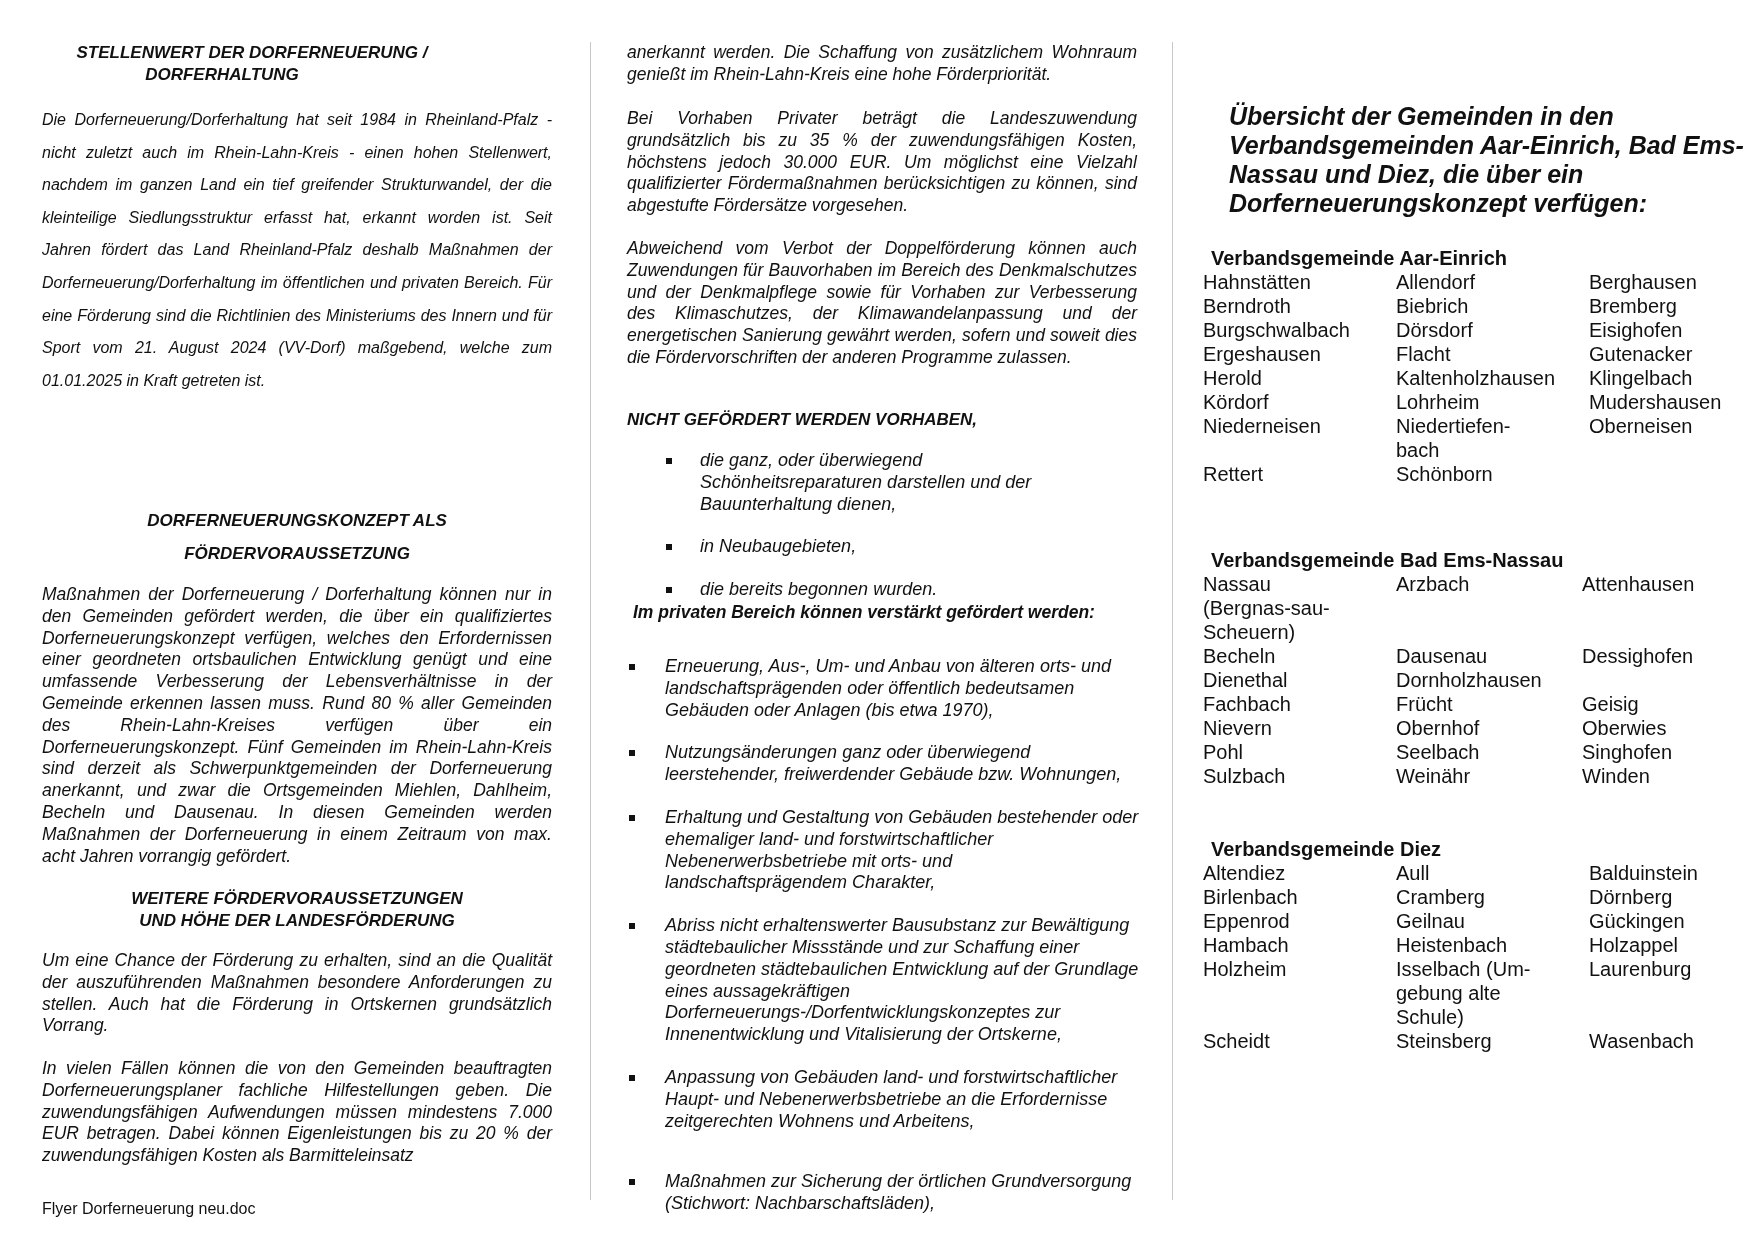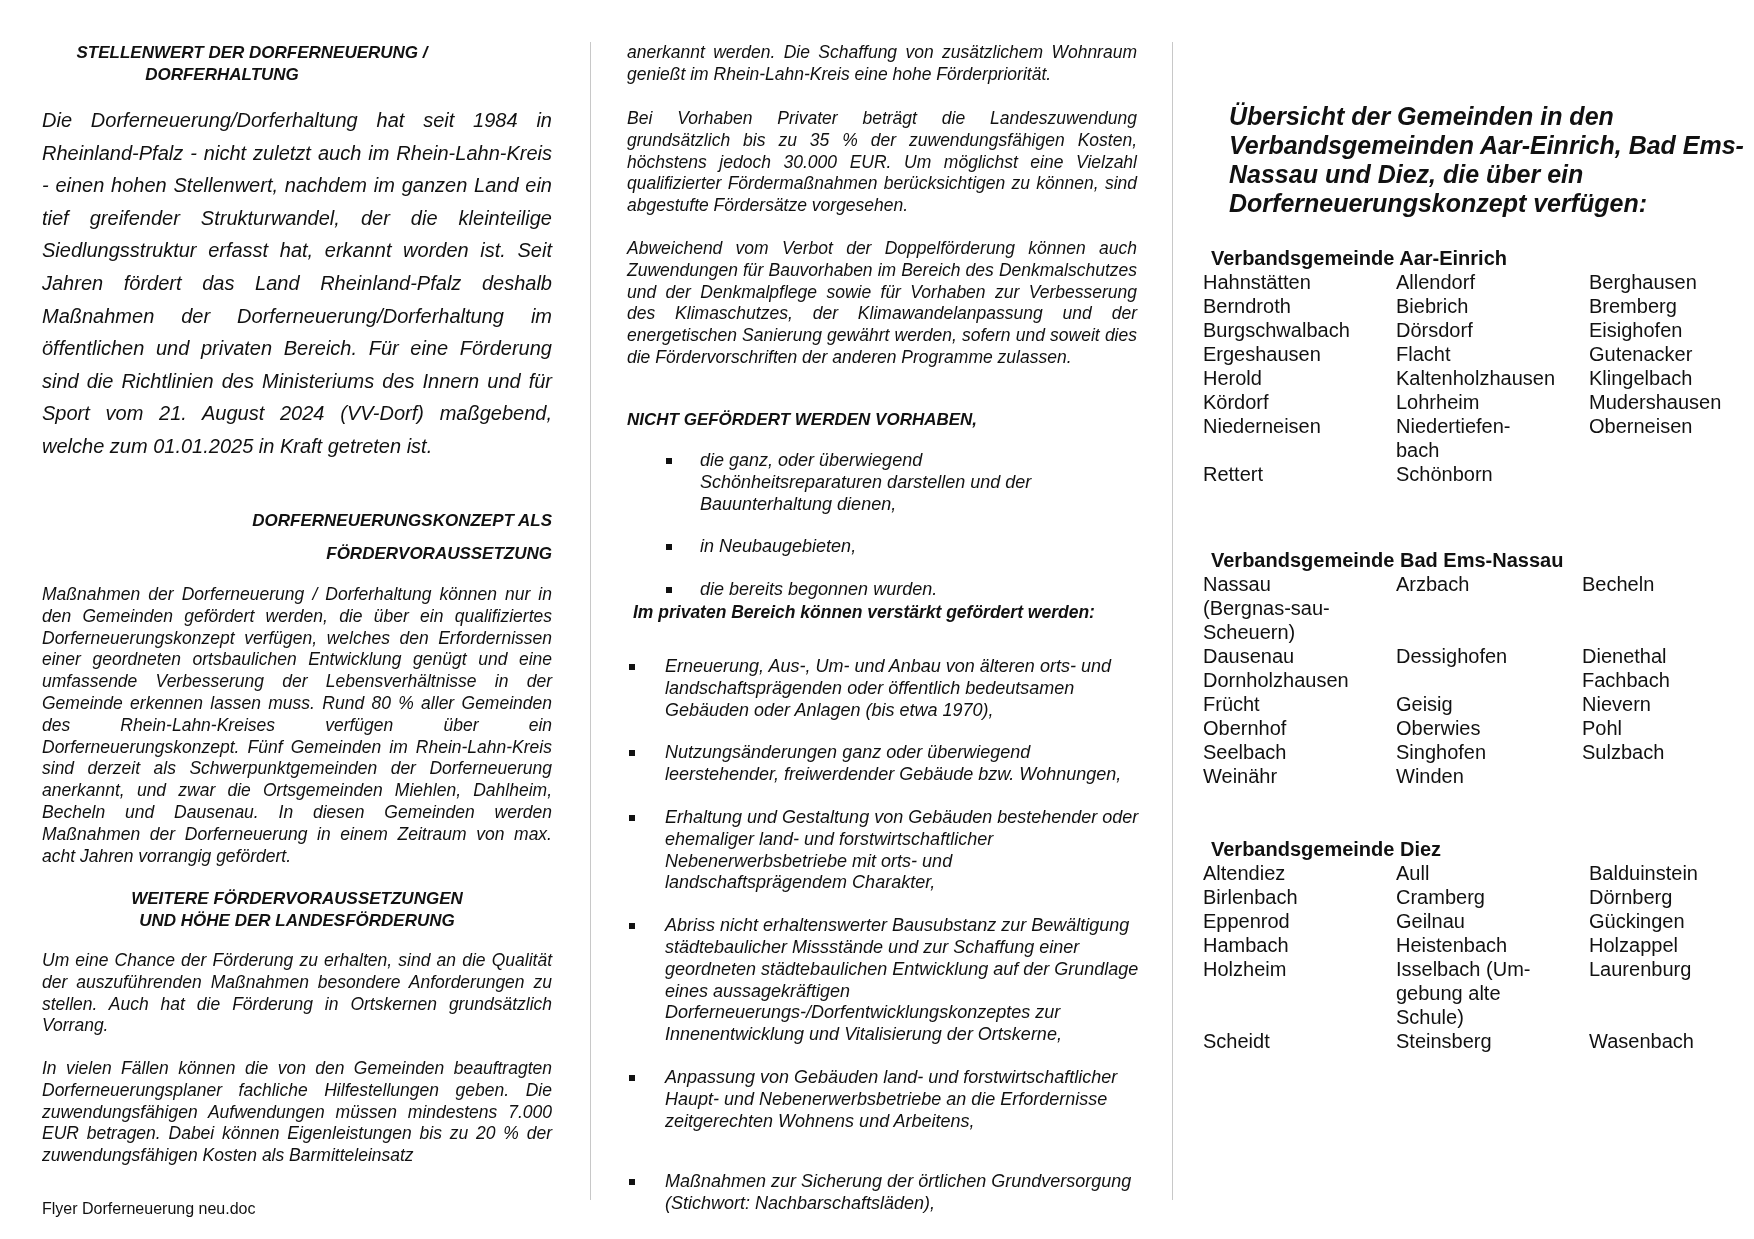--- a/index.html
+++ b/index.html
@@ -4,21 +4,21 @@
 <style>
   html, body { margin: 0; padding: 0; background: #ffffff; }
   body { width: 1754px; height: 1239px; position: relative; overflow: hidden;
          font-family: "Liberation Sans", sans-serif; color: #111; }
   .col { position: absolute; top: 0; }
   .divider { position: absolute; top: 42px; width: 1px; height: 1158px; background: #c8c8c8; }
 
   
   #col1 { left: 42px; width: 510px; }
   .h-center { font-weight: bold; font-style: italic; text-align: center; font-size: 17px; line-height: 22px; }
-  .p-wide { font-style: italic; font-size: 20px; line-height: 32.6px; text-align: justify; margin: 0; }
+  .p-wide { font-style: italic; font-size: 16px; line-height: 32.6px; text-align: justify; margin: 0; }
   .p { font-style: italic; font-size: 17.5px; line-height: 21.8px; text-align: justify; margin: 0; }
   .footer { position: absolute; left: 42px; top: 1200px; font-size: 16px; }
 
   
   #col2 { left: 627px; width: 510px; }
   .bold-it { font-weight: bold; font-style: italic; font-size: 17px; }
   ul.sq { list-style: none; margin: 0; padding: 0; }
   ul.sq li { position: relative; font-style: italic; font-size: 18px; line-height: 21.8px; }
   ul.sq li .bullet { position: absolute; left: 0; top: 8px; width: 6px; height: 6px; background: #111; }
 
@@ -32,21 +32,21 @@
 </head>
 <body>
 
 <div class="col" id="col1">
   <div class="h-center" style="position:absolute; top:42px; width:420px; left:0;">
     <div>STELLENWERT DER DORFERNEUERUNG /</div>
     <div style="padding-right:60px;">DORFERHALTUNG</div>
   </div>
   <p class="p-wide" style="position:absolute; top:104px; width:510px;">Die Dorferneuerung/Dorferhaltung hat seit 1984 in Rheinland-Pfalz - nicht zuletzt auch im Rhein-Lahn-Kreis - einen hohen Stellenwert, nachdem im ganzen Land ein tief greifender Strukturwandel, der die kleinteilige Siedlungsstruktur erfasst hat, erkannt worden ist. Seit Jahren fördert das Land Rheinland-Pfalz deshalb Maßnahmen der Dorferneuerung/Dorferhaltung im öffentlichen und privaten Bereich. Für eine Förderung sind die Richtlinien des Ministeriums des Innern und für Sport vom 21. August 2024 (VV-Dorf) maßgebend, welche zum 01.01.2025 in Kraft getreten ist.</p>
 
-  <div class="h-center" style="position:absolute; top:504px; width:510px; line-height:33px;text-align:right;">
+  <div class="h-center" style="position:absolute; top:504px; width:510px; line-height:33px;">
     <div>DORFERNEUERUNGSKONZEPT ALS</div>
     <div>FÖRDERVORAUSSETZUNG</div>
   </div>
   <p class="p" style="position:absolute; top:584px; width:510px;">Maßnahmen der Dorferneuerung / Dorferhaltung können nur in den Gemeinden gefördert werden, die über ein qualifiziertes Dorferneuerungskonzept verfügen, welches den Erfordernissen einer geordneten ortsbaulichen Entwicklung genügt und eine umfassende Verbesserung der Lebensverhältnisse in der Gemeinde erkennen lassen muss. Rund 80 % aller Gemeinden des Rhein-Lahn-Kreises verfügen über ein Dorferneuerungskonzept. Fünf Gemeinden im Rhein-Lahn-Kreis sind derzeit als Schwerpunktgemeinden der Dorferneuerung anerkannt, und zwar die Ortsgemeinden Miehlen, Dahlheim, Becheln und Dausenau. In diesen Gemeinden werden Maßnahmen der Dorferneuerung in einem Zeitraum von max. acht Jahren vorrangig gefördert.</p>
 
   <div class="h-center" style="position:absolute; top:888px; width:510px;">
     <div>WEITERE FÖRDERVORAUSSETZUNGEN</div>
     <div>UND HÖHE DER LANDESFÖRDERUNG</div>
   </div>
   <p class="p" style="position:absolute; top:950px; width:510px;">Um eine Chance der Förderung zu erhalten, sind an die Qualität der auszuführenden Maßnahmen besondere Anforderungen zu stellen. Auch hat die Förderung in Ortskernen grundsätzlich Vorrang.</p>
@@ -111,20 +111,21 @@
         <span>Rettert</span>
         <span>Schönborn</span>
     </div>
   </div>
 
   <div style="position:absolute; top:548px; left:-2px;">
     <div class="vg-head">Verbandsgemeinde Bad Ems-Nassau</div>
     <div class="grid" style="grid-template-columns:193px 186px 150px;">
       <span style="width:160px;">Nassau (Bergnas-sau-Scheuern)</span>
         <span>Arzbach</span>
+        <span>Attenhausen</span>
       <span>Becheln</span>
         <span>Dausenau</span>
         <span>Dessighofen</span>
       <span>Dienethal</span>
         <span>Dornholzhausen</span>
         <span></span>
       <span>Fachbach</span>
         <span>Frücht</span>
         <span>Geisig</span>
       <span>Nievern</span>

